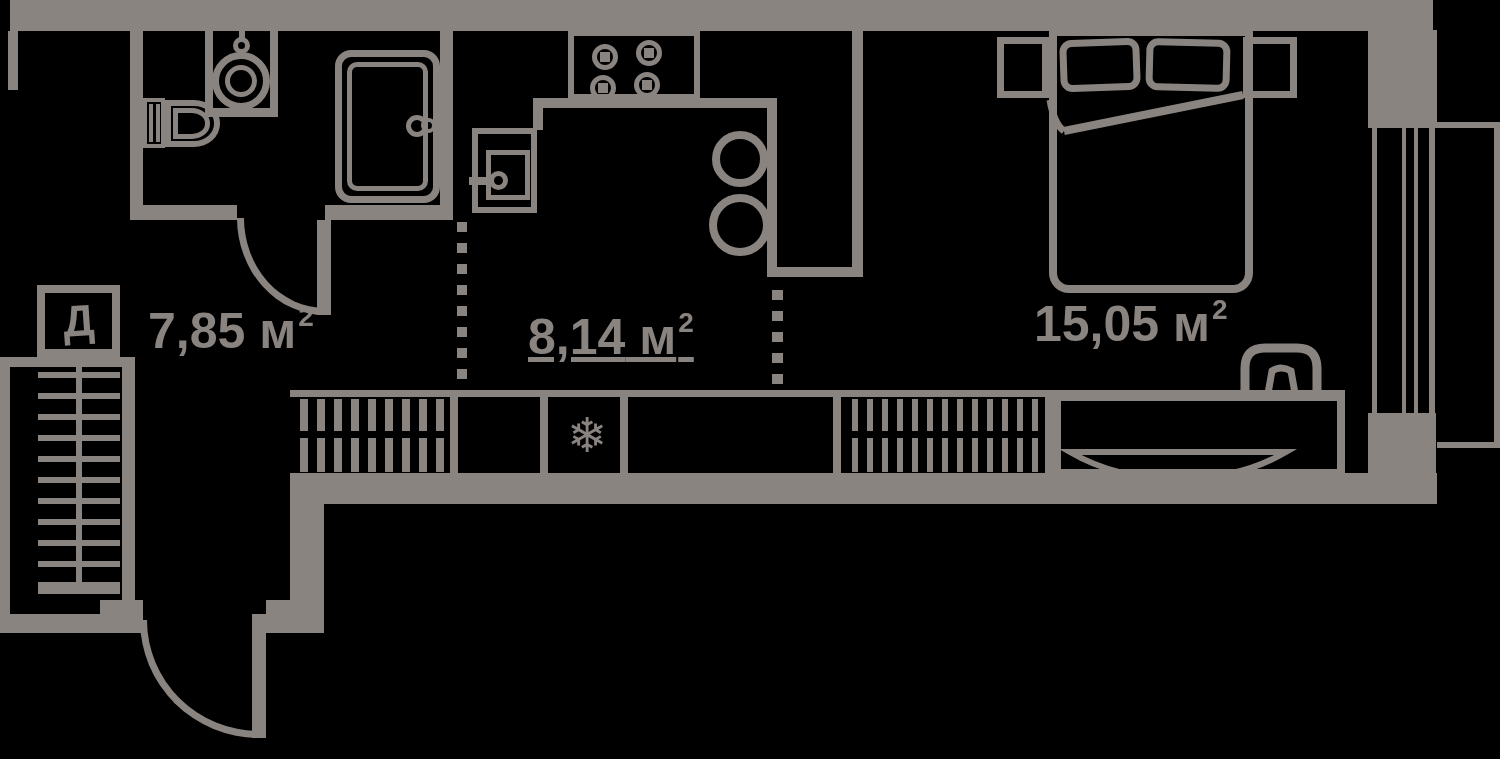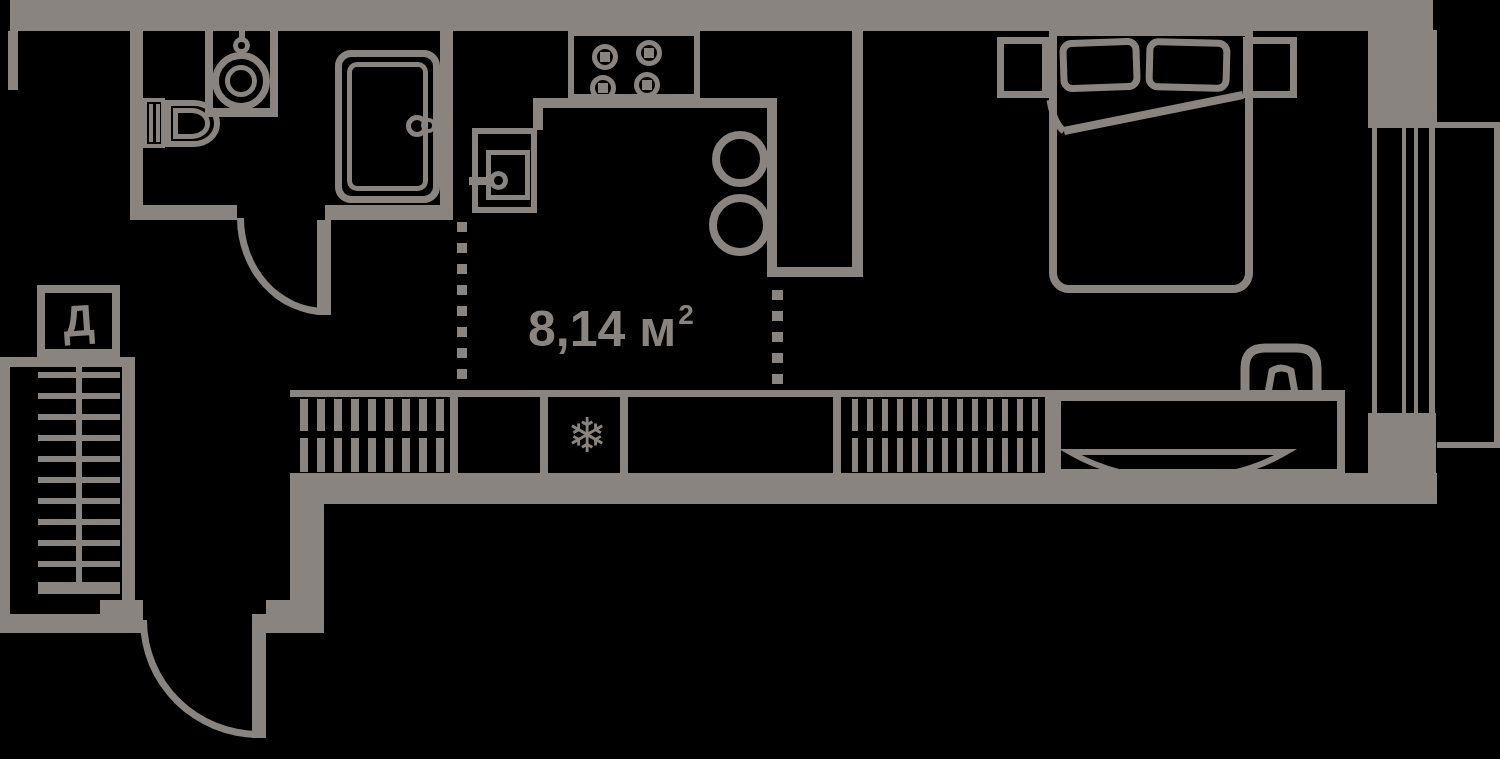--- a/index.html
+++ b/index.html
@@ -204,17 +204,23 @@
   <div class="o" style="left:1146px;top:39px;width:84px;height:52px;border-width:7px;border-radius:12px;transform:rotate(1.5deg);"></div>
 
   <svg class="layer" width="1500" height="759" viewBox="0 0 1500 759">
     <path stroke-width="8" d="M1064,131 L1243,95"></path>
     <path stroke-width="7" d="M1050,100 Q1054,124 1064,131"></path>
     <path stroke-width="6" d="M1070,452 L1286,452 Q1240,479 1178,479 Q1116,479 1070,452 Z"></path>
     <path stroke-width="9" d="M1245,399 L1245,368 Q1245,348 1265,348 L1297,348 Q1317,348 1317,368 L1317,399"></path>
     <path stroke-width="7" d="M1267,399 L1272,371 Q1281,365 1291,371 L1296,399"></path>
   </svg>
 
-  <div class="arealabel" style="left:528px;top:304px;">
+  <div class="arealabel" style="left:148px;top:306px;">
+    <span>7,85</span><span> м</span><sup>2</sup>
+  </div>
+  <div class="arealabel" style="left:528px;top:312px;text-decoration:underline;">
     <span>8,14</span><span> м</span><sup>2</sup>
   </div>
+  <div class="arealabel" style="left:1034px;top:299px;">
+    <span>15,05</span><span> м</span><sup>2</sup>
+  </div>
 
 </div>
 
 </body></html>

